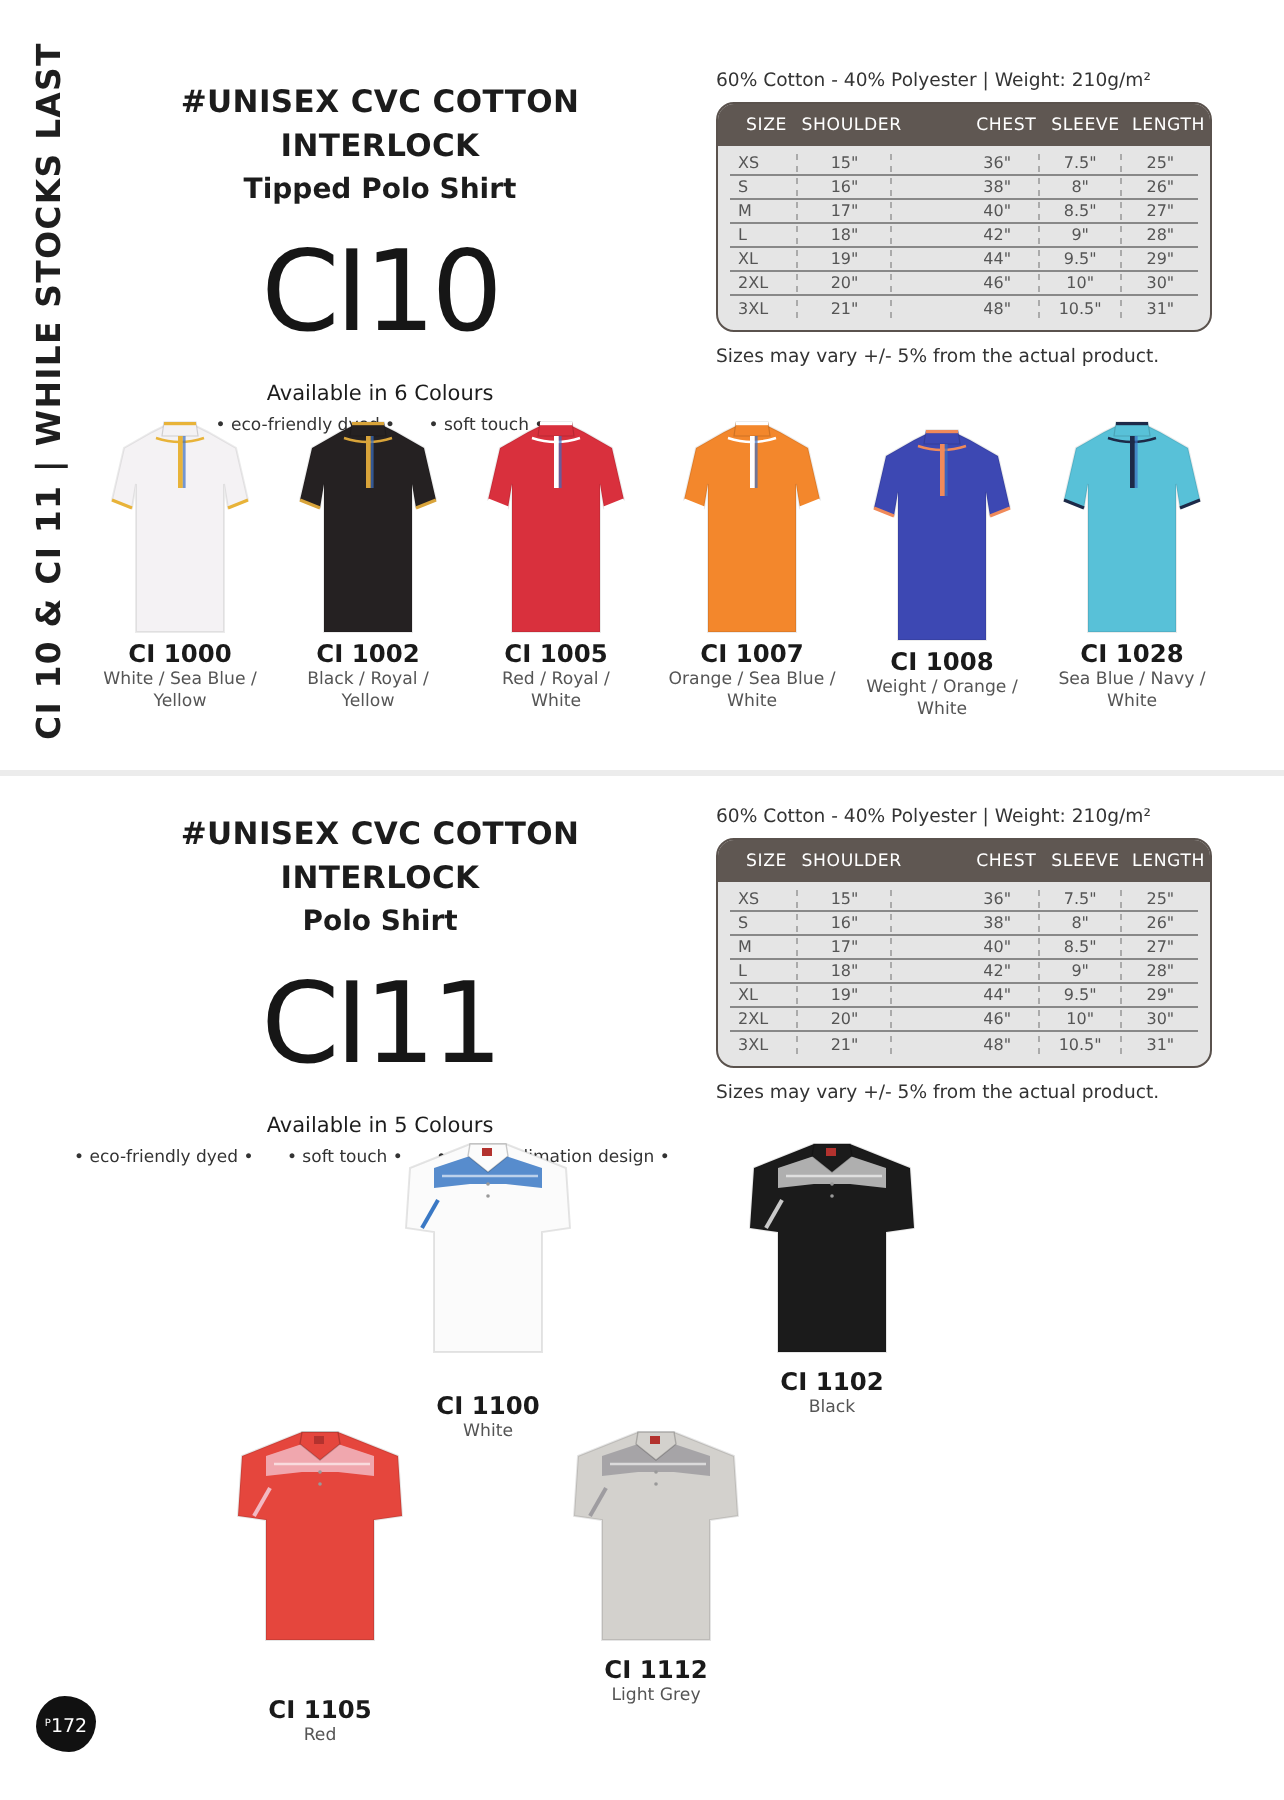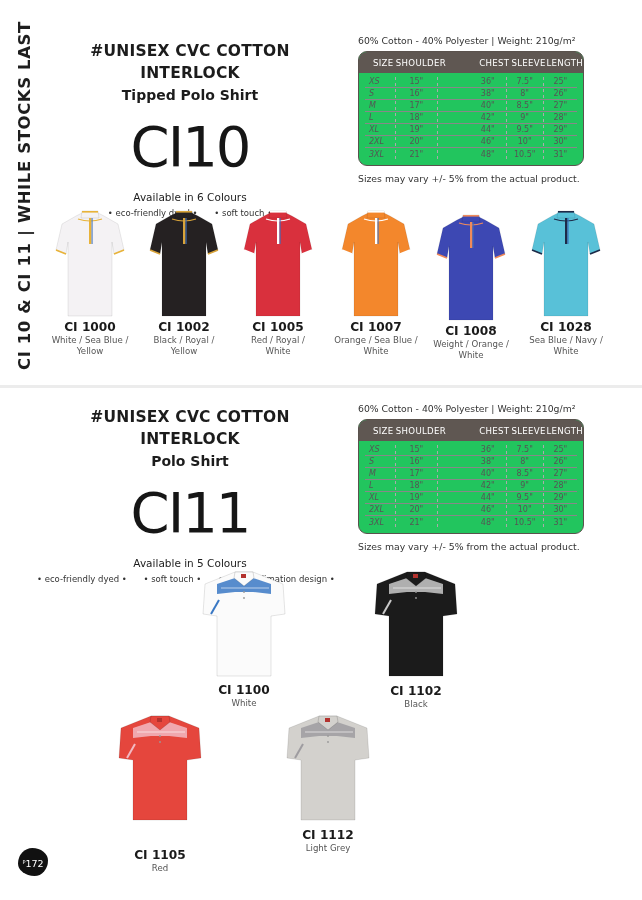--- a/index.html
+++ b/index.html
@@ -31,22 +31,22 @@
   }
   .avail { font-size: 10.5px; margin-top: 12px; line-height: 15px; }
   .features { font-size: 8.5px; color: #333; margin-top: 3px; white-space: nowrap; }
   .features span { margin: 0 7px; }
 
   .spec-block { position: absolute; left: 358px; width: 240px; }
   .sec1 .spec-block { top: 35px; }
   .sec2 .spec-block { top: 15px; }
   .spec-line { font-size: 9.3px; color: #333; white-space: nowrap; margin-bottom: 5px; }
   .size-table {
-    width: 226px; border: 1.5px solid #5a524d; border-radius: 9px; overflow: hidden;
-    background: #22c55e;
+    width: 248px; border: 1.5px solid #5a524d; border-radius: 9px; overflow: hidden;
+    background: #e5e5e5;
   }
   .size-table .thead {
     display: flex; background: #5f5752; color: #fff; font-size: 8.6px; letter-spacing: 0.3px;
     height: 21px; align-items: center;
   }
   .size-table .trow {
     display: flex; font-size: 8px; color: #555; height: 12px; align-items: center;
     margin: 0 6px; border-bottom: 0.8px solid #888;
   }
   .size-table .tbody { padding: 3px 0 5px; }
@@ -54,21 +54,21 @@
   .c0 { width: 36px; padding-left: 4px; }
   .c1 { width: 50px; text-align: center; border-right: 1px dashed #aaa; }
   .c2 { width: 44px; text-align: center; border-right: 1px dashed #aaa; margin-left: 32px; }
   .c3 { width: 44px; text-align: center; border-right: 1px dashed #aaa; }
   .c4 { width: 40px; text-align: center; }
   .thead .c0 { width: 42px; padding-left: 14px; }
   .thead .c1 { width: 56px; border: none; }
   .thead .c2 { width: 40px; border: none; }
   .thead .c3 { width: 44px; border: none; }
   .thead .c4 { width: 44px; border: none; }
-  .trow .c0 { border-right: 1px dashed #aaa; font-style: italic; }
+  .trow .c0 { border-right: 1px dashed #aaa; }
   .note { font-size: 9.3px; color: #333; margin-top: 7px; white-space: nowrap; }
 
   .products1 { position: absolute; top: 208px; left: 48px; width: 590px; height: 170px; }
   .prod { position: absolute; text-align: center; }
   .prod .code { font-family: "DejaVu Sans", sans-serif; font-weight: bold; font-size: 12.2px; color: #1a1a1a; line-height: 15px; }
   .prod .colors { font-family: "DejaVu Sans", sans-serif; font-size: 8.6px; color: #555; line-height: 11px; }
 
   .shirt { display: block; margin: 0 auto; }
 
   .page-badge {
@@ -338,21 +338,21 @@
     <svg class="shirt" width="90" height="110" viewBox="0 0 90 110">
         <path d="M26 6 L36 2 L54 2 L64 6 L84 14 L86 44 L72 46 L72 106 L18 106 L18 46 L4 44 L6 14 Z" fill="#fbfbfb" stroke="rgba(0,0,0,0.1)" stroke-width="1"></path>
         <path d="M18 14 L36 8 L54 8 L72 14 L72 24 L54 22 L36 22 L18 24 Z" fill="#3a78c4" opacity="0.85"></path>
         <path d="M22 18 L70 18" stroke="#ffffff" stroke-width="1.2" opacity="0.6"></path>
         <path d="M36 2 L54 2 L55 8 L45 16 L35 8 Z" fill="#fbfbfb" stroke="rgba(0,0,0,0.2)" stroke-width="0.7"></path>
         <rect x="42" y="4" width="5" height="4" fill="#b3322e"></rect>
         <path d="M20 30 L12 44" stroke="#3a78c4" stroke-width="2"></path>
         <circle cx="45" cy="22" r="0.9" fill="#999"></circle>
         <circle cx="45" cy="28" r="0.9" fill="#999"></circle>
       </svg>
-    <div class="code" style="margin-top:3px;">CI 1100</div>
+    <div class="code" style="margin-top:16px;">CI 1100</div>
     <div class="colors">White</div>
   </div>
   <div class="prod" style="left:368px;top:182px;width:96px;">
     <svg class="shirt" width="90" height="110" viewBox="0 0 90 110">
         <path d="M26 6 L36 2 L54 2 L64 6 L84 14 L86 44 L72 46 L72 106 L18 106 L18 46 L4 44 L6 14 Z" fill="#1b1b1b" stroke="rgba(0,0,0,0.1)" stroke-width="1"></path>
         <path d="M18 14 L36 8 L54 8 L72 14 L72 24 L54 22 L36 22 L18 24 Z" fill="#c9c9c9" opacity="0.85"></path>
         <path d="M22 18 L70 18" stroke="#ffffff" stroke-width="1.2" opacity="0.6"></path>
         <path d="M36 2 L54 2 L55 8 L45 16 L35 8 Z" fill="#1b1b1b" stroke="rgba(0,0,0,0.2)" stroke-width="0.7"></path>
         <rect x="42" y="4" width="5" height="4" fill="#b3322e"></rect>
         <path d="M20 30 L12 44" stroke="#c9c9c9" stroke-width="2"></path>

